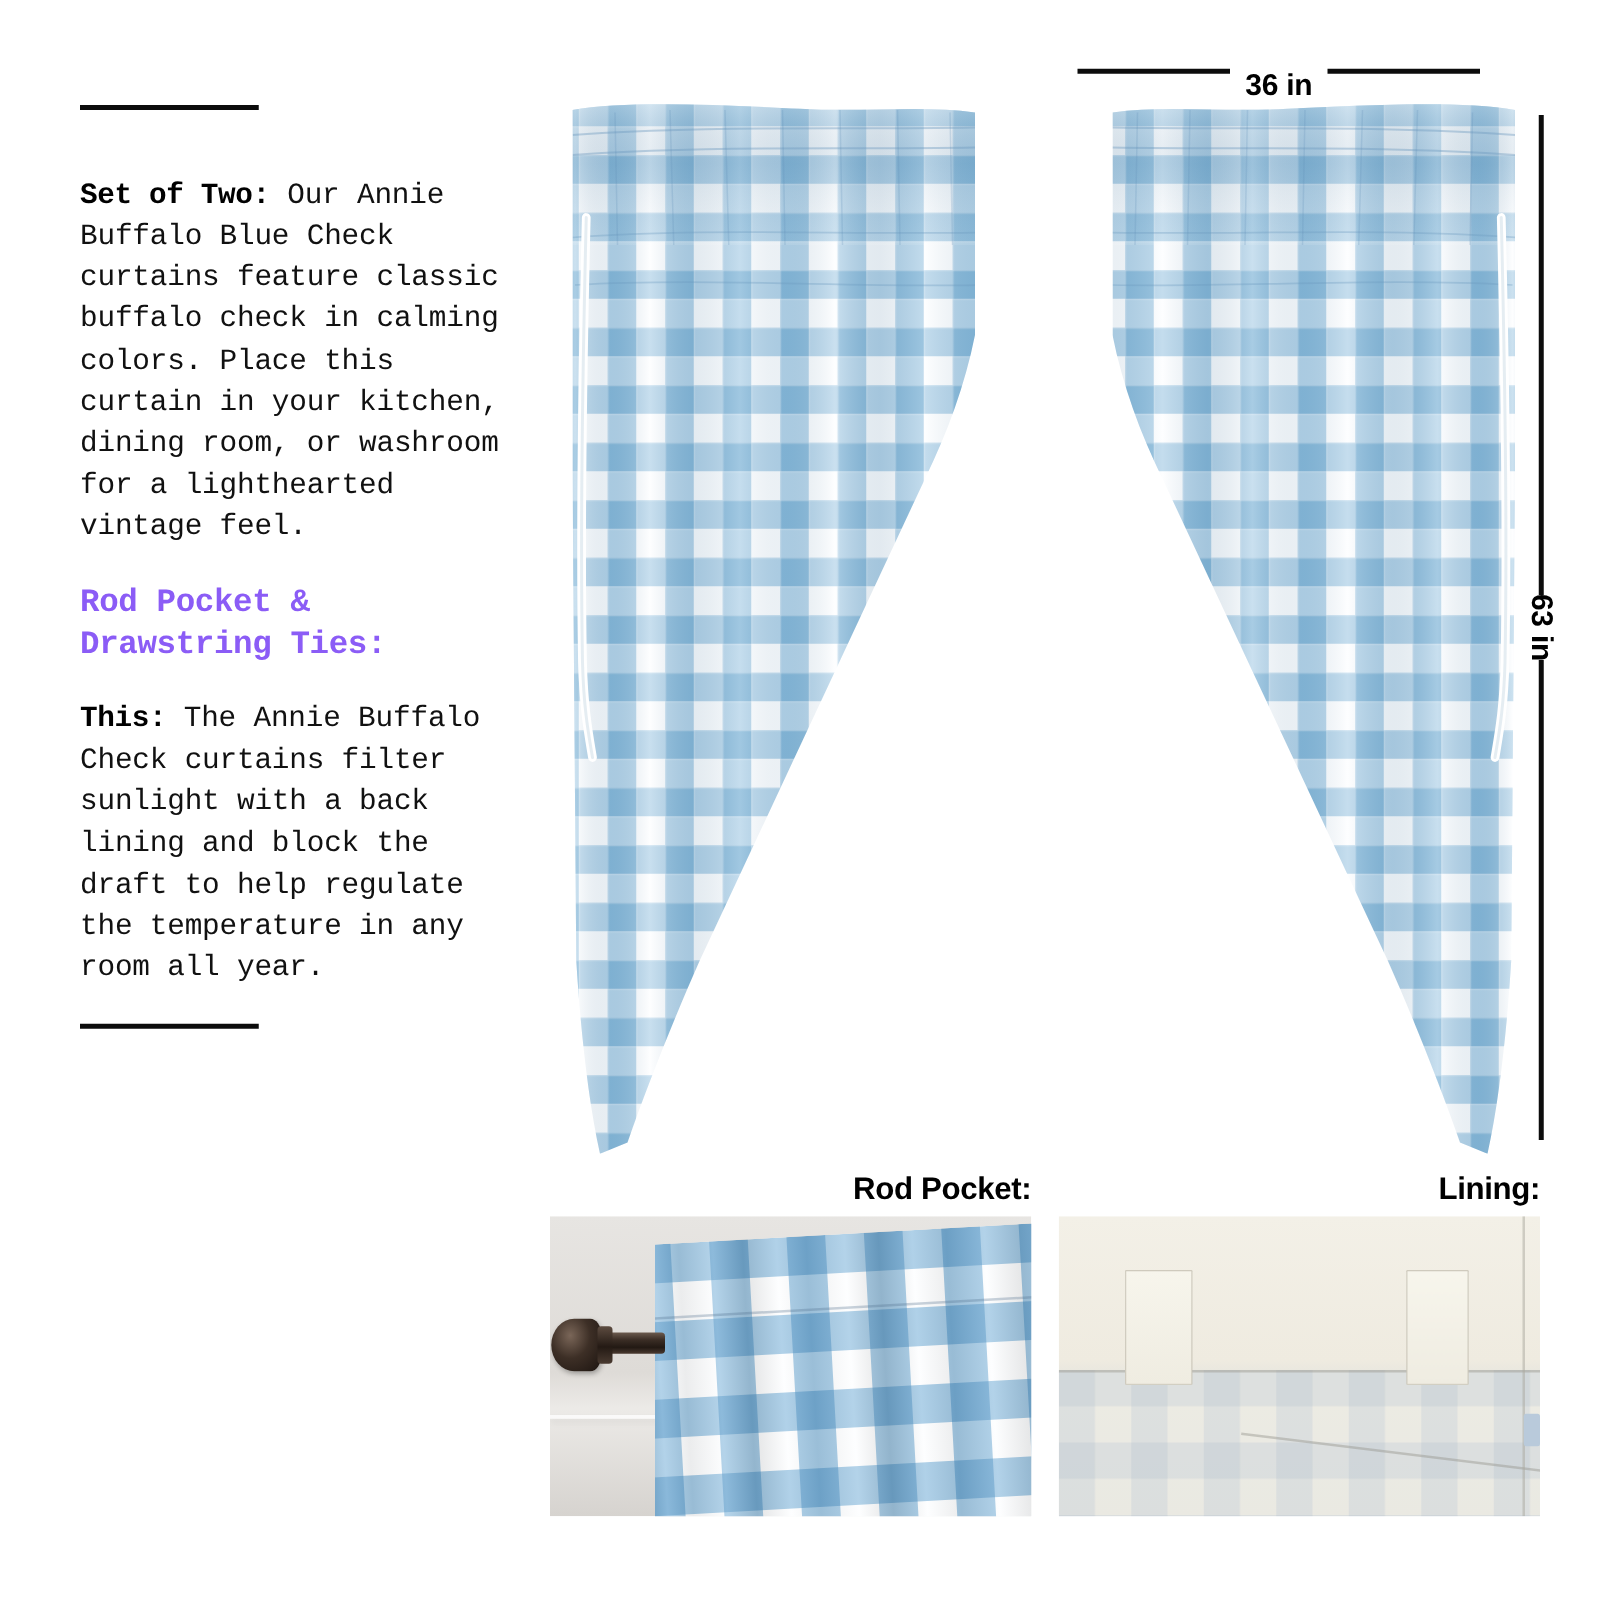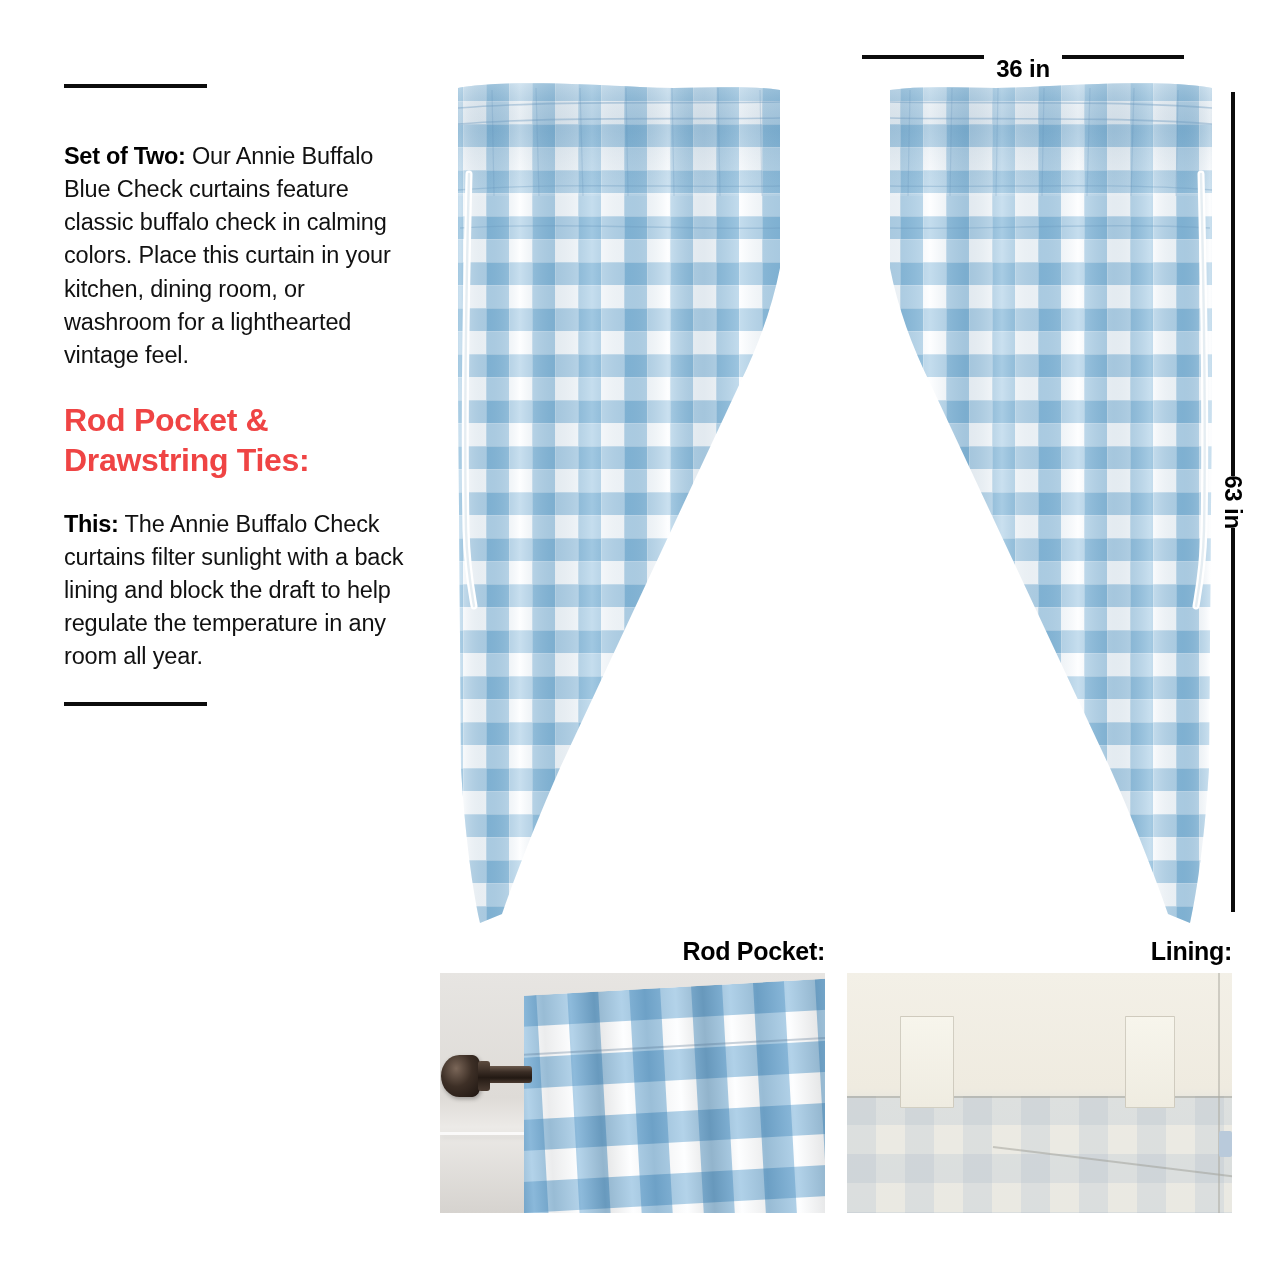--- a/index.html
+++ b/index.html
@@ -25,43 +25,43 @@
     width:350px; height:1112px;
   }
 
   .rule {
     width:143px; height:4px;
     background:#0c0c0c;
   }
   .rule-top { margin-bottom:52px; }
   .rule-bottom { margin-top:26px; }
 
-  .feature-block { margin-bottom:28px; }
+  .feature-block { margin-bottom:28px;font-family:Liberation Mono, monospace; }
   .feature-block:last-of-type { margin-bottom:0; }
 
   .feature-text {
     font-size:23.5px;
     line-height:1.41;
     color:#111111;
     letter-spacing:-0.15px;
     font-weight:400;
   }
   .feature-text .lead {
     font-weight:700;
     letter-spacing:-0.3px;
     color:#000000;
   }
   
   .feature-heading {
     display:block;
     font-weight:700;
-    font-size:32px;
+    font-size:26px;
     line-height:1.25;
     letter-spacing:-0.3px;
-    color:#ef4444;
+    color:#8b5cf6;
     margin-bottom:2px;
   }
 
   
   .curtain-stage {
     position:absolute;
     left:440px; top:78px;
     width:790px; height:858px;
   }
   .curtain-svg { display:block; width:100%; height:100%; }

